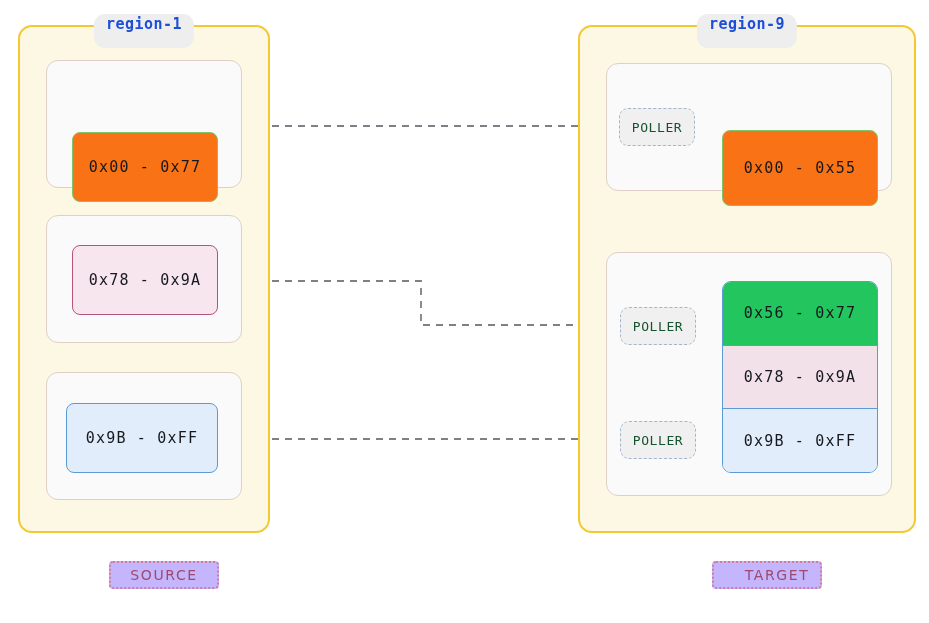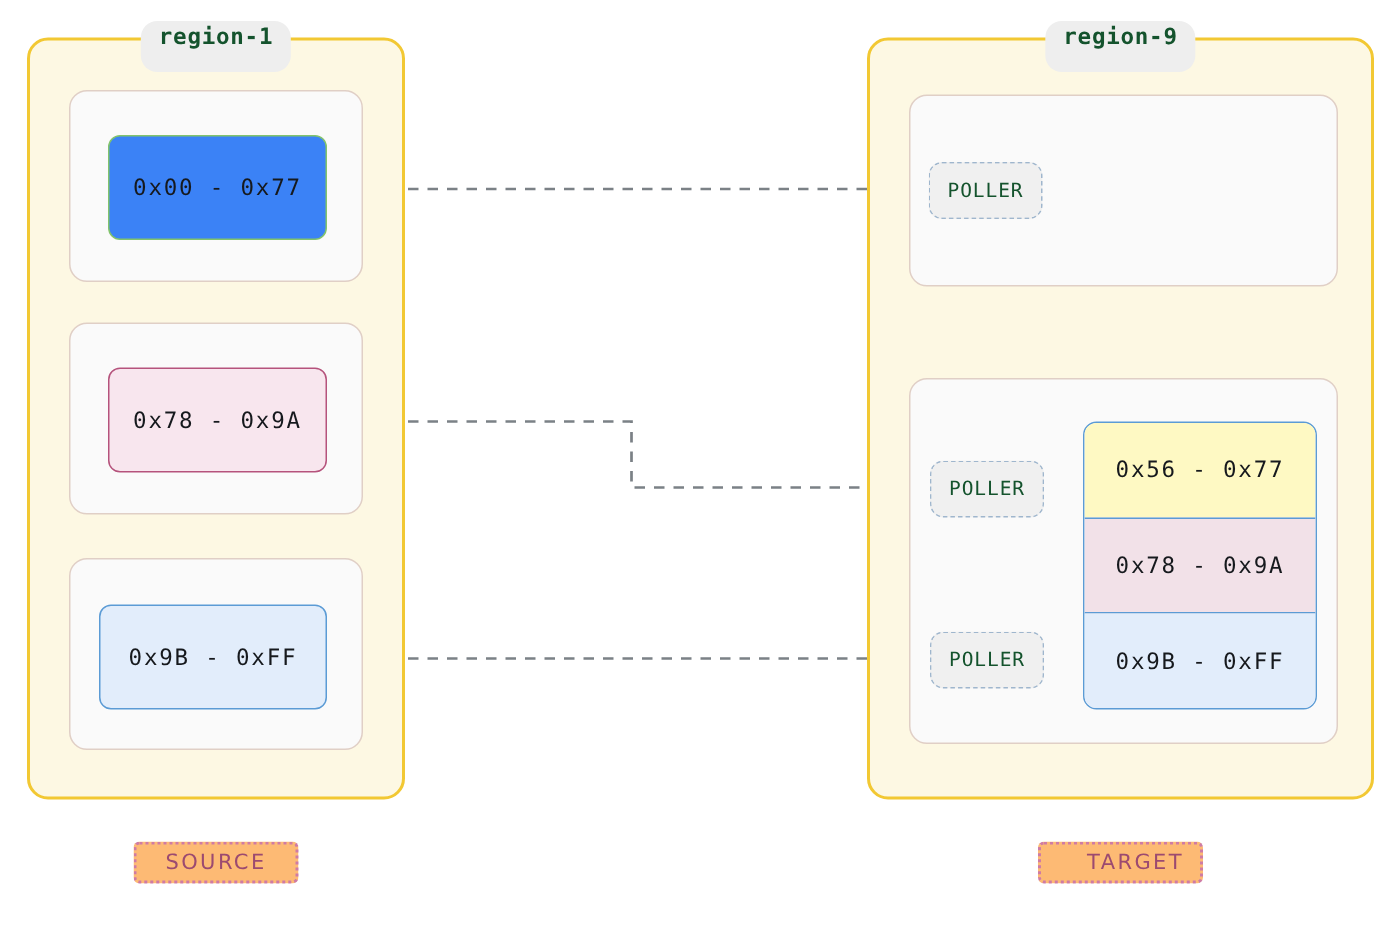--- a/index.html
+++ b/index.html
@@ -29,21 +29,21 @@
     border: 2px solid #f2c833;
     border-radius: 14px;
     box-sizing: border-box;
   }
   .region-label {
     position: absolute;
     top: -13px;
     left: 50%;
     transform: translateX(-50%);
     background: #eeeeee;
-    color: #14532d;
+    color: #1d4ed8;
     font-family: "DejaVu Sans Mono", monospace;
     font-size: 15px;
     font-weight: bold;
     letter-spacing: 0.5px;
     padding: 3px 12px 16px 12px;
     border-radius: 11px;
     white-space: nowrap;
     line-height: 1;
   }
 
@@ -62,21 +62,21 @@
     box-sizing: border-box;
     display: flex;
     align-items: center;
     justify-content: center;
     font-family: "DejaVu Sans Mono", monospace;
     font-size: 15px;
     color: #16191d;
     letter-spacing: 1.2px;
     border-radius: 8px;
   }
-  .block.green  { background: #3b82f6; border: 1.6px solid #82c36c; }
+  .block.green  { background: #f97316; border: 1.6px solid #82c36c; margin-top: 42px; }
   .block.pink   { background: #f8e6ee; border: 1.6px solid #b5537c; }
   .block.blue   { background: #e2edfb; border: 1.6px solid #5b9bd5; }
 
   
   .stack {
     position: absolute;
     box-sizing: border-box;
     border: 1.6px solid #5b9bd5;
     border-radius: 9px;
     overflow: hidden;
@@ -87,21 +87,21 @@
     flex: 1;
     display: flex;
     align-items: center;
     justify-content: center;
     font-family: "DejaVu Sans Mono", monospace;
     font-size: 15px;
     color: #16191d;
     letter-spacing: 1.2px;
     box-sizing: border-box;
   }
-  .stack .band.s-green { background: #fef9c3; }
+  .stack .band.s-green { background: #22c55e; }
   .stack .band.s-pink  { background: #f2e1e8; border-top: 1.4px solid #5b9bd5; border-bottom: 1.4px solid #5b9bd5; }
   .stack .band.s-blue  { background: #e2edfb; }
 
   
   .poller {
     position: absolute;
     box-sizing: border-box;
     background: #f0f0f0;
     border: 1.6px dashed #9fb6cd;
     border-radius: 9px;
@@ -111,30 +111,31 @@
     font-family: "DejaVu Sans Mono", monospace;
     font-size: 13px;
     color: #14532d;
     letter-spacing: 0.6px;
   }
 
   
   .tag {
     position: absolute;
     box-sizing: border-box;
-    background: #fdba74;
+    background: #c4b5fd;
     border: 2px dotted #cf7ba4;
     border-radius: 4px;
     display: flex;
     align-items: center;
     justify-content: center;
     font-family: "DejaVu Sans", sans-serif;
     font-size: 14px;
     color: #9c4a70;
     letter-spacing: 1.6px;
+    margin-left: 20px;
   }
 
   svg.edges {
     position: absolute;
     left: 0; top: 0;
     width: 929px;
     height: 623px;
     pointer-events: none;
   }
 </style>
@@ -184,20 +185,21 @@
   <div class="tag" style="left:89px; top:561px; width:110px; height:28px;">SOURCE</div>
 
   <div class="region" style="left:578px; top:25px; width:338px; height:508px;">
     <div class="region-label">region-9</div>
   </div>
 
   <div class="card" style="left:606px; top:63px; width:286px; height:128px;"></div>
 
   <div class="poller" style="left:619px; top:108px; width:76px; height:38px;">POLLER</div>
 
+  <div class="block green" style="left:722px; top:88px; width:156px; height:76px;">0x00 - 0x55</div>
 
   <div class="card" style="left:606px; top:252px; width:286px; height:244px;"></div>
 
   <div class="poller" style="left:620px; top:307px; width:76px; height:38px;">POLLER</div>
 
   <div class="poller" style="left:620px; top:421px; width:76px; height:38px;">POLLER</div>
 
   <div class="stack" style="left:722px; top:281px; width:156px; height:192px;">
     <div class="band s-green">0x56 - 0x77</div>
     <div class="band s-pink">0x78 - 0x9A</div>

